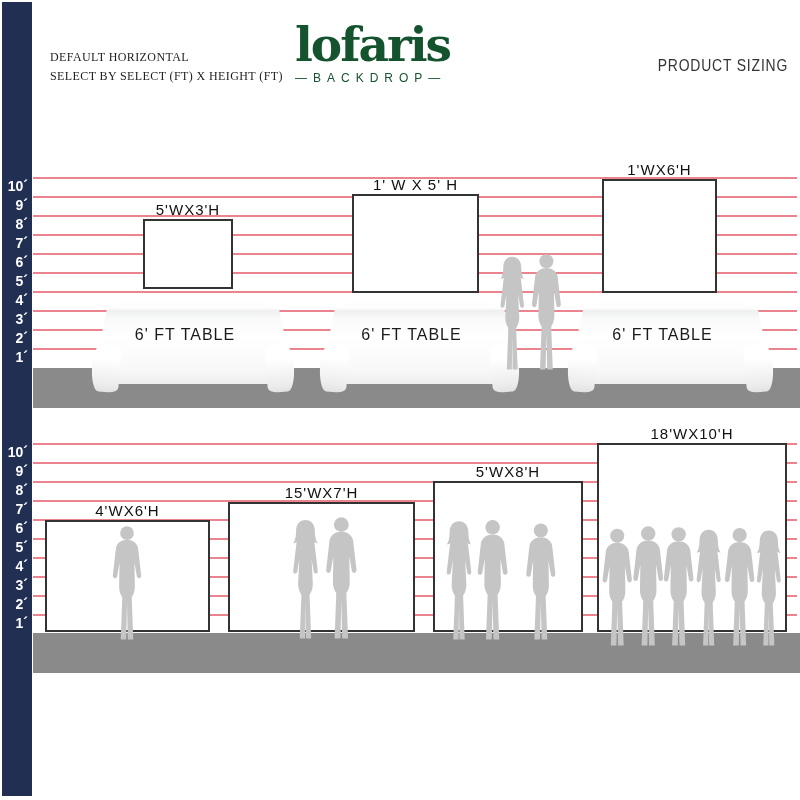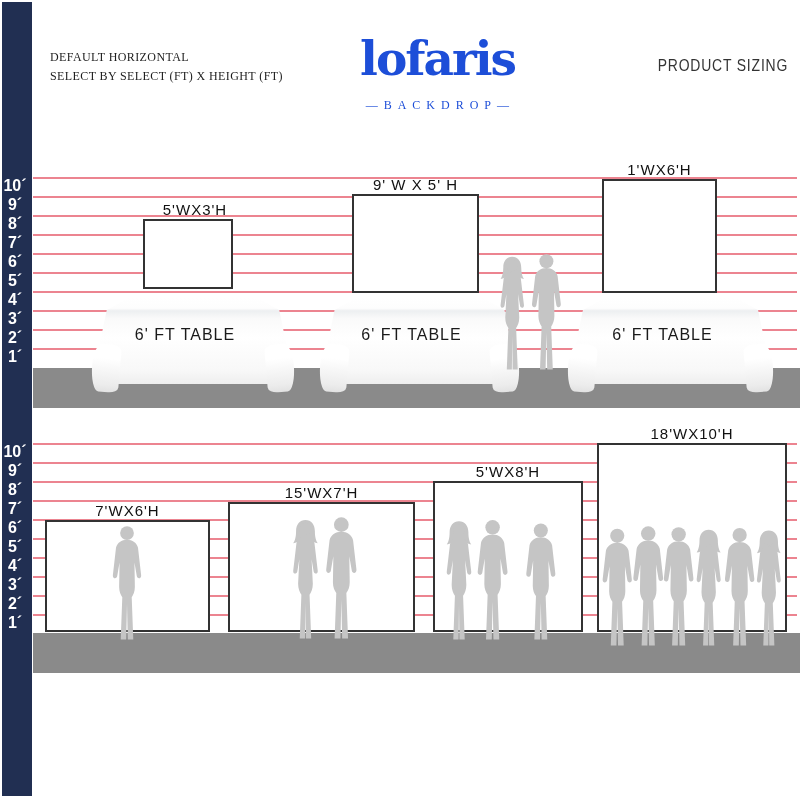--- a/index.html
+++ b/index.html
@@ -6,30 +6,30 @@
   .canvas{position:relative;width:800px;height:800px;background:#fff;overflow:hidden;
           font-family:"Liberation Sans",sans-serif;}
   *{box-sizing:border-box;}
 
   
   .navy-bar{position:absolute;left:2px;top:2px;width:30px;height:794px;background:var(--navy,#212f52);}
 
   
   .hdr-left{position:absolute;left:50px;top:48px;font-family:"Liberation Serif",serif;
             font-size:12px;line-height:19px;letter-spacing:.4px;color:#1d1d1d;white-space:nowrap;}
-  .logo{position:absolute;left:295px;top:34px;width:220px;text-align:right;color:#1d4ed8;}
+  .logo{position:absolute;left:295px;top:20px;width:220px;text-align:left;color:#14532d;}
   .logo-name{font-family:"DejaVu Serif",serif;font-weight:bold;font-size:47px;line-height:50px;letter-spacing:-2px;}
-  .logo-sub{font-family:Liberation Serif, serif;font-size:12px;letter-spacing:6px;margin-top:14px;white-space:nowrap;}
+  .logo-sub{font-family:Liberation Sans, sans-serif;font-size:12px;letter-spacing:6px;margin-top:1px;white-space:nowrap;}
   .hdr-right{position:absolute;right:12px;top:56px;font-size:17px;letter-spacing:1px;color:#333;
              transform:scaleX(.82);transform-origin:right center;white-space:nowrap;}
 
   
   .gridline{position:absolute;left:33px;width:764px;height:2px;background:var(--gridline,#ec8490);}
-  .ruler-num{position:absolute;left:2px;width:26px;height:18px;line-height:18px;text-align:center;
-             color:#fff;font-size:16px;font-weight:bold;}
+  .ruler-num{position:absolute;left:2px;width:26px;height:18px;line-height:18px;text-align:right;
+             color:#fff;font-size:14px;font-weight:bold;}
 
   
   .floor{position:absolute;left:33px;width:767px;height:40px;background:var(--floor,#8a8a8a);}
 
   
   .backdrop{position:absolute;background:#fff;border:2px solid var(--backdrop_border,#333);}
   .size-label{position:absolute;text-align:center;font-size:15px;letter-spacing:1px;color:#111;white-space:nowrap;}
 
   
   .table{position:absolute;}
@@ -113,24 +113,24 @@
     <div class="fold right"></div>
     <div class="table-label">6' FT TABLE</div>
   </div>
   <div class="table" style="left:571px;top:298px;width:199px;height:86px">
     <div class="cloth"></div>
     <div class="fold left"></div>
     <div class="fold right"></div>
     <div class="table-label">6' FT TABLE</div>
   </div>
 
-  <div class="size-label" style="left:150px;width:90px;top:201px">5'WX3'H</div>
+  <div class="size-label" style="left:143px;width:90px;top:201px">5'WX3'H</div>
   <div class="backdrop" style="left:143px;top:219px;width:90px;height:70px"></div>
 
-  <div class="size-label" style="left:352px;width:127px;top:176px">9' W X 5' H</div>
+  <div class="size-label" style="left:352px;width:127px;top:176px">1' W X 5' H</div>
   <div class="backdrop" style="left:352px;top:194px;width:127px;height:99px"></div>
 
   <div class="size-label" style="left:602px;width:115px;top:161px">1'WX6'H</div>
   <div class="backdrop" style="left:602px;top:179px;width:115px;height:114px"></div>
 
   <svg class="people" style="left:488px;top:252px" width="80" height="120" viewBox="0 0 200 300">
     <use href="#p-woman" transform="translate(12,8) scale(0.973)"></use>
     <use href="#p-man" transform="translate(96,0)"></use>
   </svg>
 
@@ -151,21 +151,21 @@
   <div class="ruler-num" style="top:500px">7´</div>
   <div class="ruler-num" style="top:519px">6´</div>
   <div class="ruler-num" style="top:538px">5´</div>
   <div class="ruler-num" style="top:557px">4´</div>
   <div class="ruler-num" style="top:576px">3´</div>
   <div class="ruler-num" style="top:595px">2´</div>
   <div class="ruler-num" style="top:614px">1´</div>
 
   <div class="floor" style="top:633px"></div>
 
-  <div class="size-label" style="left:45px;width:165px;top:502px">7'WX6'H</div>
+  <div class="size-label" style="left:45px;width:165px;top:502px">4'WX6'H</div>
   <div class="backdrop" style="left:45px;top:520px;width:165px;height:112px"></div>
 
   <div class="size-label" style="left:228px;width:187px;top:484px">15'WX7'H</div>
   <div class="backdrop" style="left:228px;top:502px;width:187px;height:130px"></div>
 
   <div class="size-label" style="left:433px;width:150px;top:463px">5'WX8'H</div>
   <div class="backdrop" style="left:433px;top:481px;width:150px;height:151px"></div>
 
   <div class="size-label" style="left:597px;width:190px;top:425px">18'WX10'H</div>
   <div class="backdrop" style="left:597px;top:443px;width:190px;height:189px"></div>

